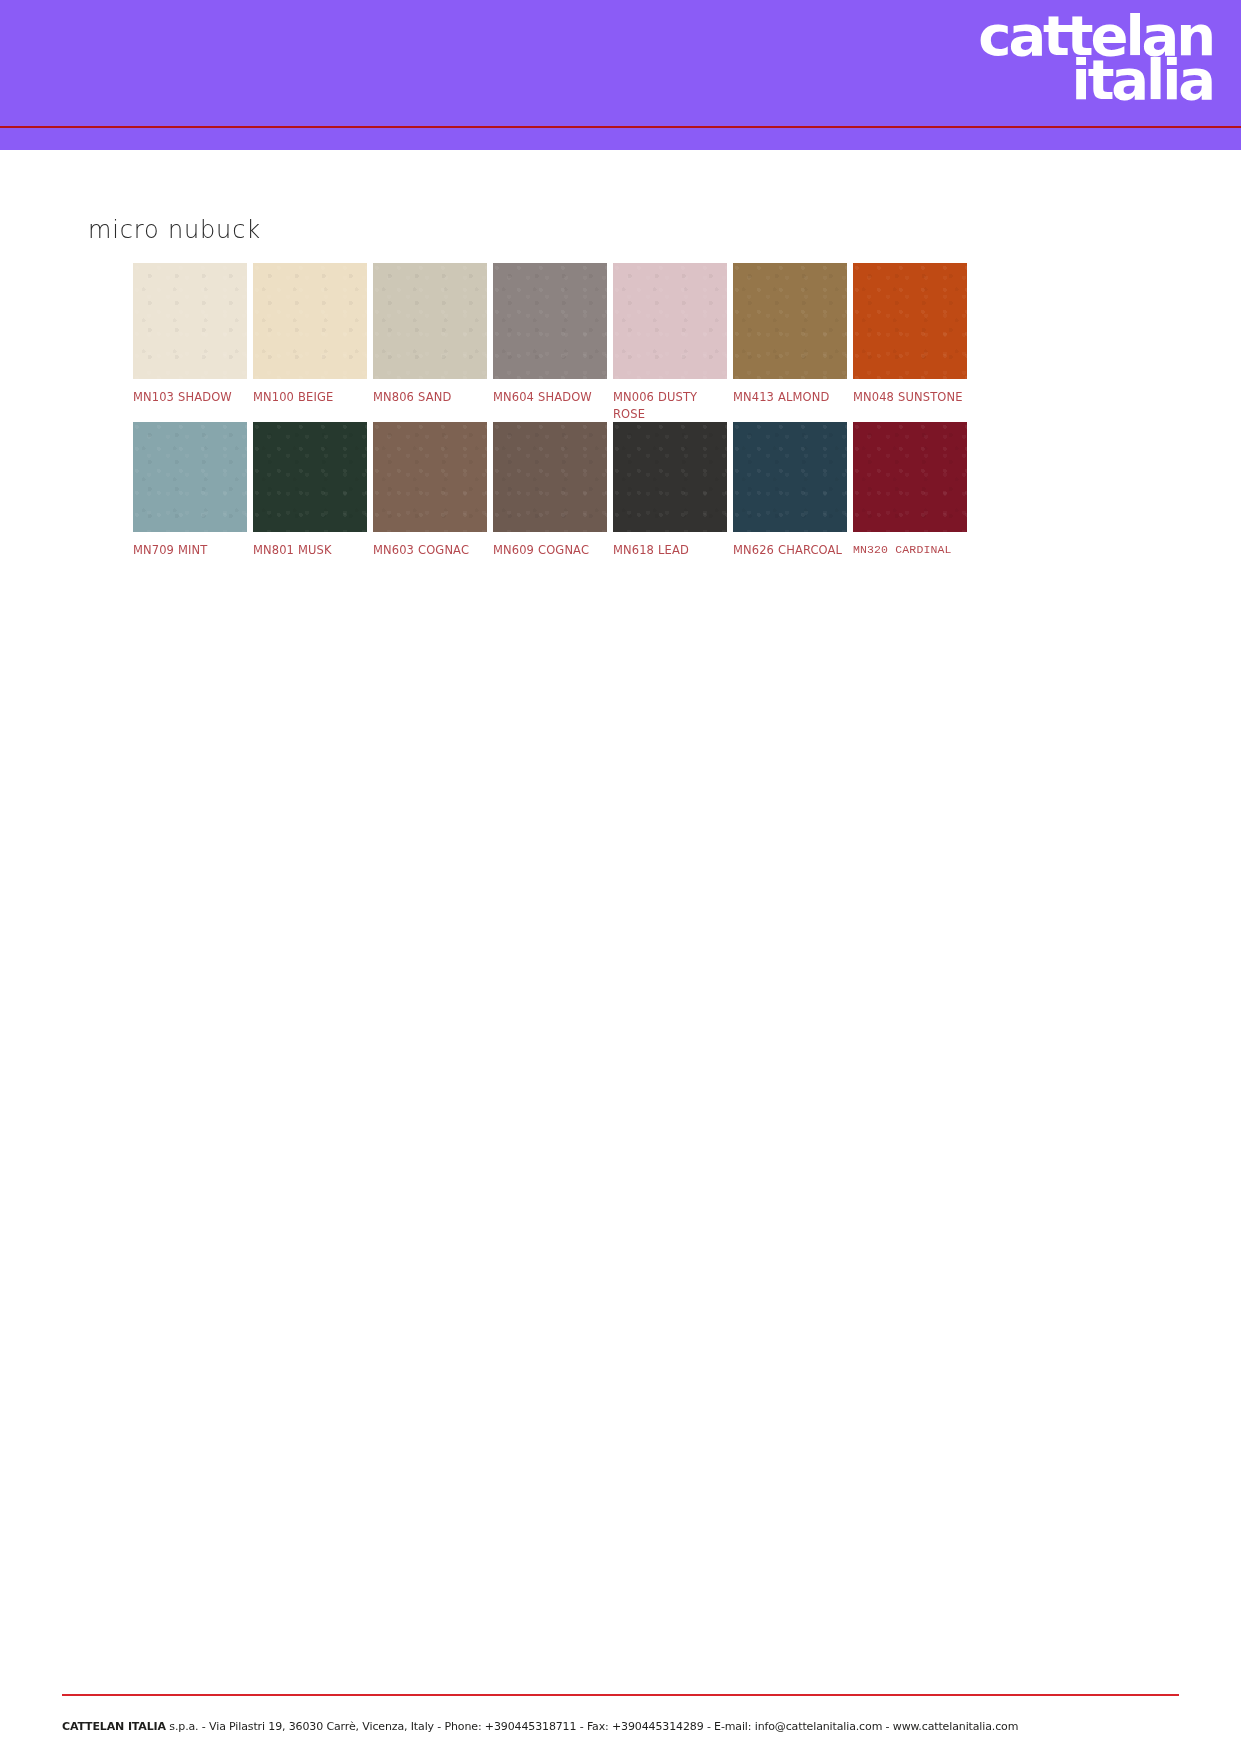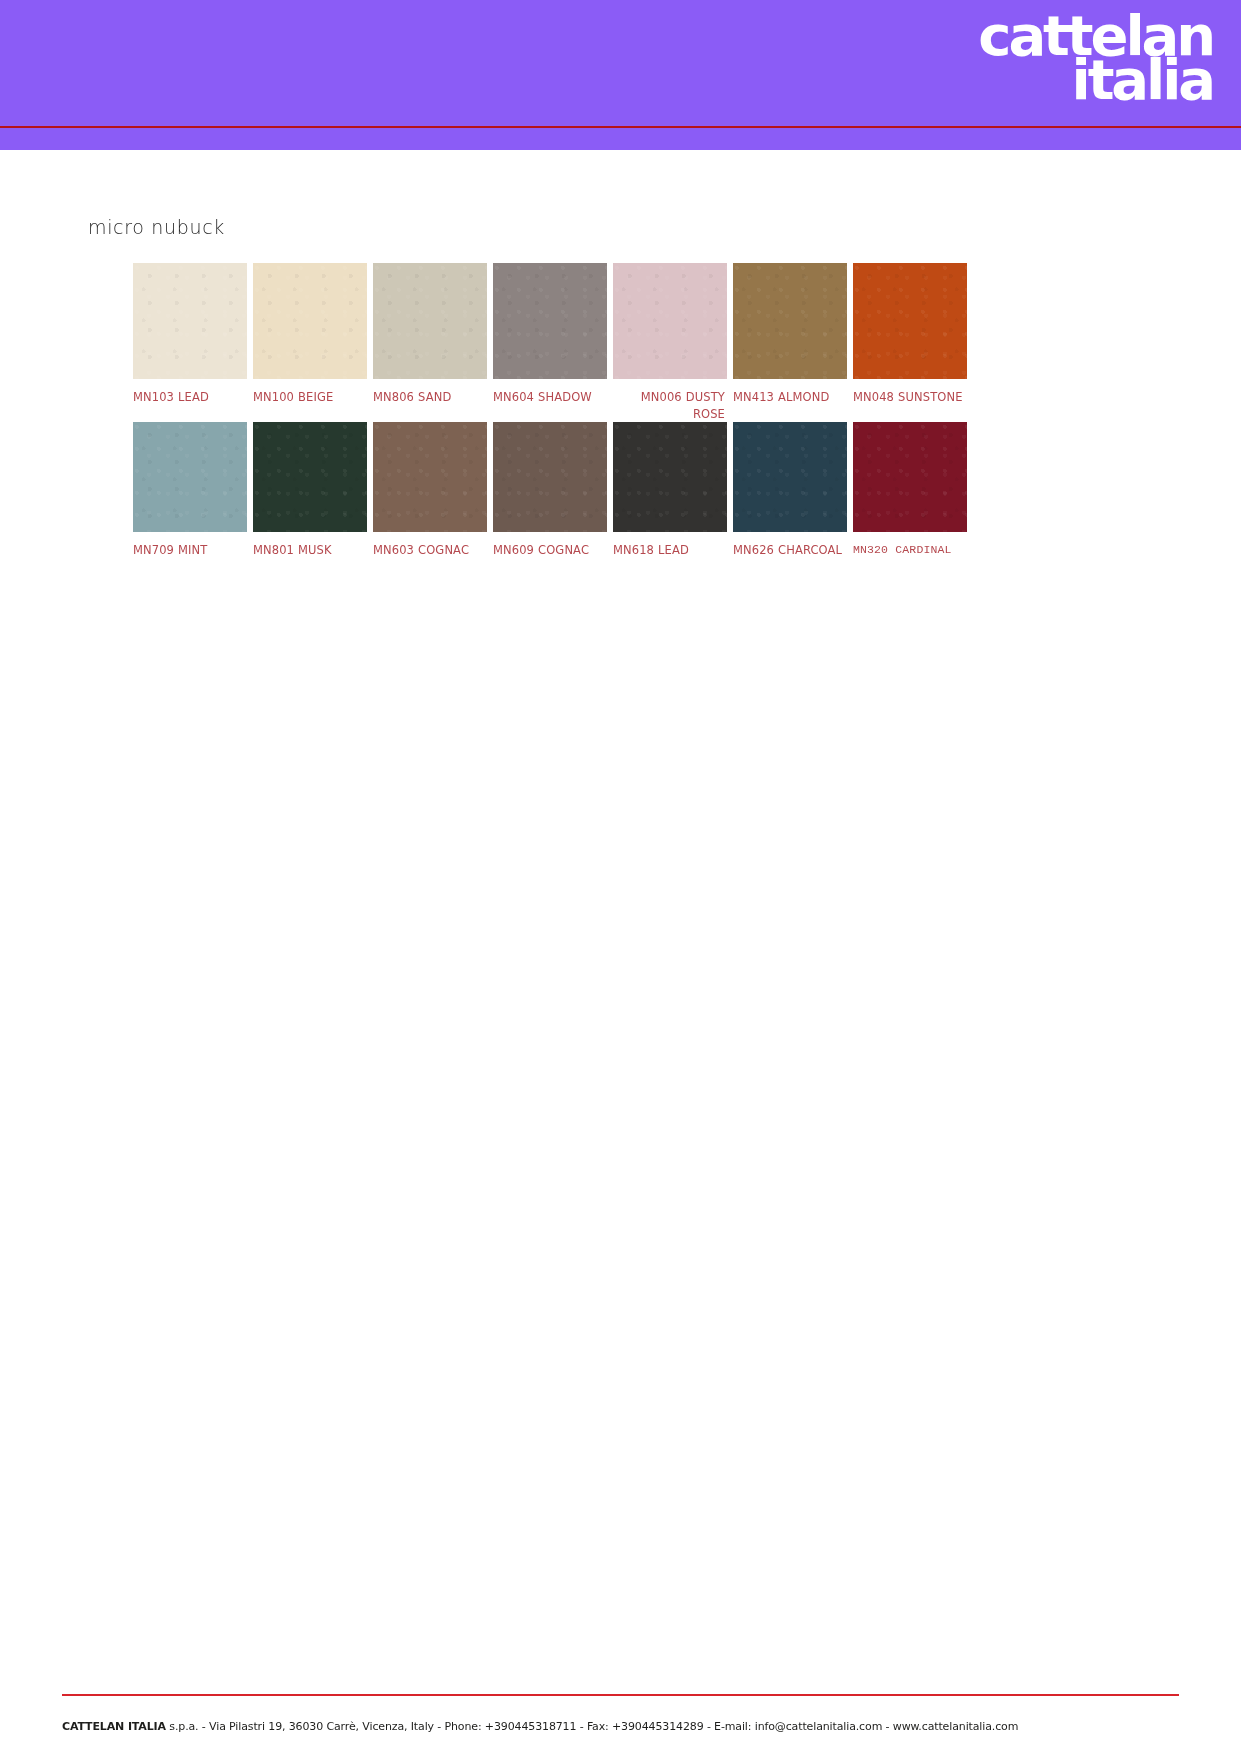--- a/index.html
+++ b/index.html
@@ -64,21 +64,21 @@
     top: 150px;
     width: 1241px;
     height: 1530px;
   }
 
   .section-title {
     position: absolute;
     left: 88px;
     top: 66px;
     font-family: "DejaVu Sans", sans-serif;
-    font-size: 19px;
+    font-size: 24px;
     font-weight: 300;
     letter-spacing: 0.035em;
     color: #2b2b2b;
   }
 
   
   .swatch-grid {
     position: absolute;
     left: 133px;
     top: 113px;
@@ -166,37 +166,37 @@
 </div>
 
 <div class="main">
 
   <div class="section-title">micro nubuck</div>
 
   <div class="swatch-grid">
 
     <div class="swatch-cell">
       <div class="swatch-chip" style="background: rgb(236, 228, 212);"></div>
-      <div class="swatch-label" style="color: rgb(181, 72, 78);">MN103 LEAD</div>
+      <div class="swatch-label" style="color: rgb(181, 72, 78);">MN103 SHADOW</div>
     </div>
     <div class="swatch-cell">
       <div class="swatch-chip" style="background: rgb(237, 223, 196);"></div>
       <div class="swatch-label" style="color: rgb(181, 72, 78);">MN100 BEIGE</div>
     </div>
     <div class="swatch-cell">
       <div class="swatch-chip" style="background: rgb(205, 199, 182);"></div>
       <div class="swatch-label" style="color: rgb(181, 72, 78);">MN806 SAND</div>
     </div>
     <div class="swatch-cell">
       <div class="swatch-chip" style="background: rgb(140, 131, 129);"></div>
       <div class="swatch-label" style="color: rgb(181, 72, 78);">MN604 SHADOW</div>
     </div>
     <div class="swatch-cell">
       <div class="swatch-chip" style="background: rgb(220, 194, 198);"></div>
-      <div class="swatch-label" style="color: rgb(181, 72, 78); text-align: right;">MN006 DUSTY ROSE</div>
+      <div class="swatch-label" style="color: rgb(181, 72, 78);">MN006 DUSTY ROSE</div>
     </div>
     <div class="swatch-cell">
       <div class="swatch-chip" style="background: rgb(149, 118, 74);"></div>
       <div class="swatch-label" style="color: rgb(181, 72, 78);">MN413 ALMOND</div>
     </div>
     <div class="swatch-cell">
       <div class="swatch-chip" style="background: rgb(191, 74, 20);"></div>
       <div class="swatch-label" style="color: rgb(181, 72, 78);">MN048 SUNSTONE</div>
     </div>
 

